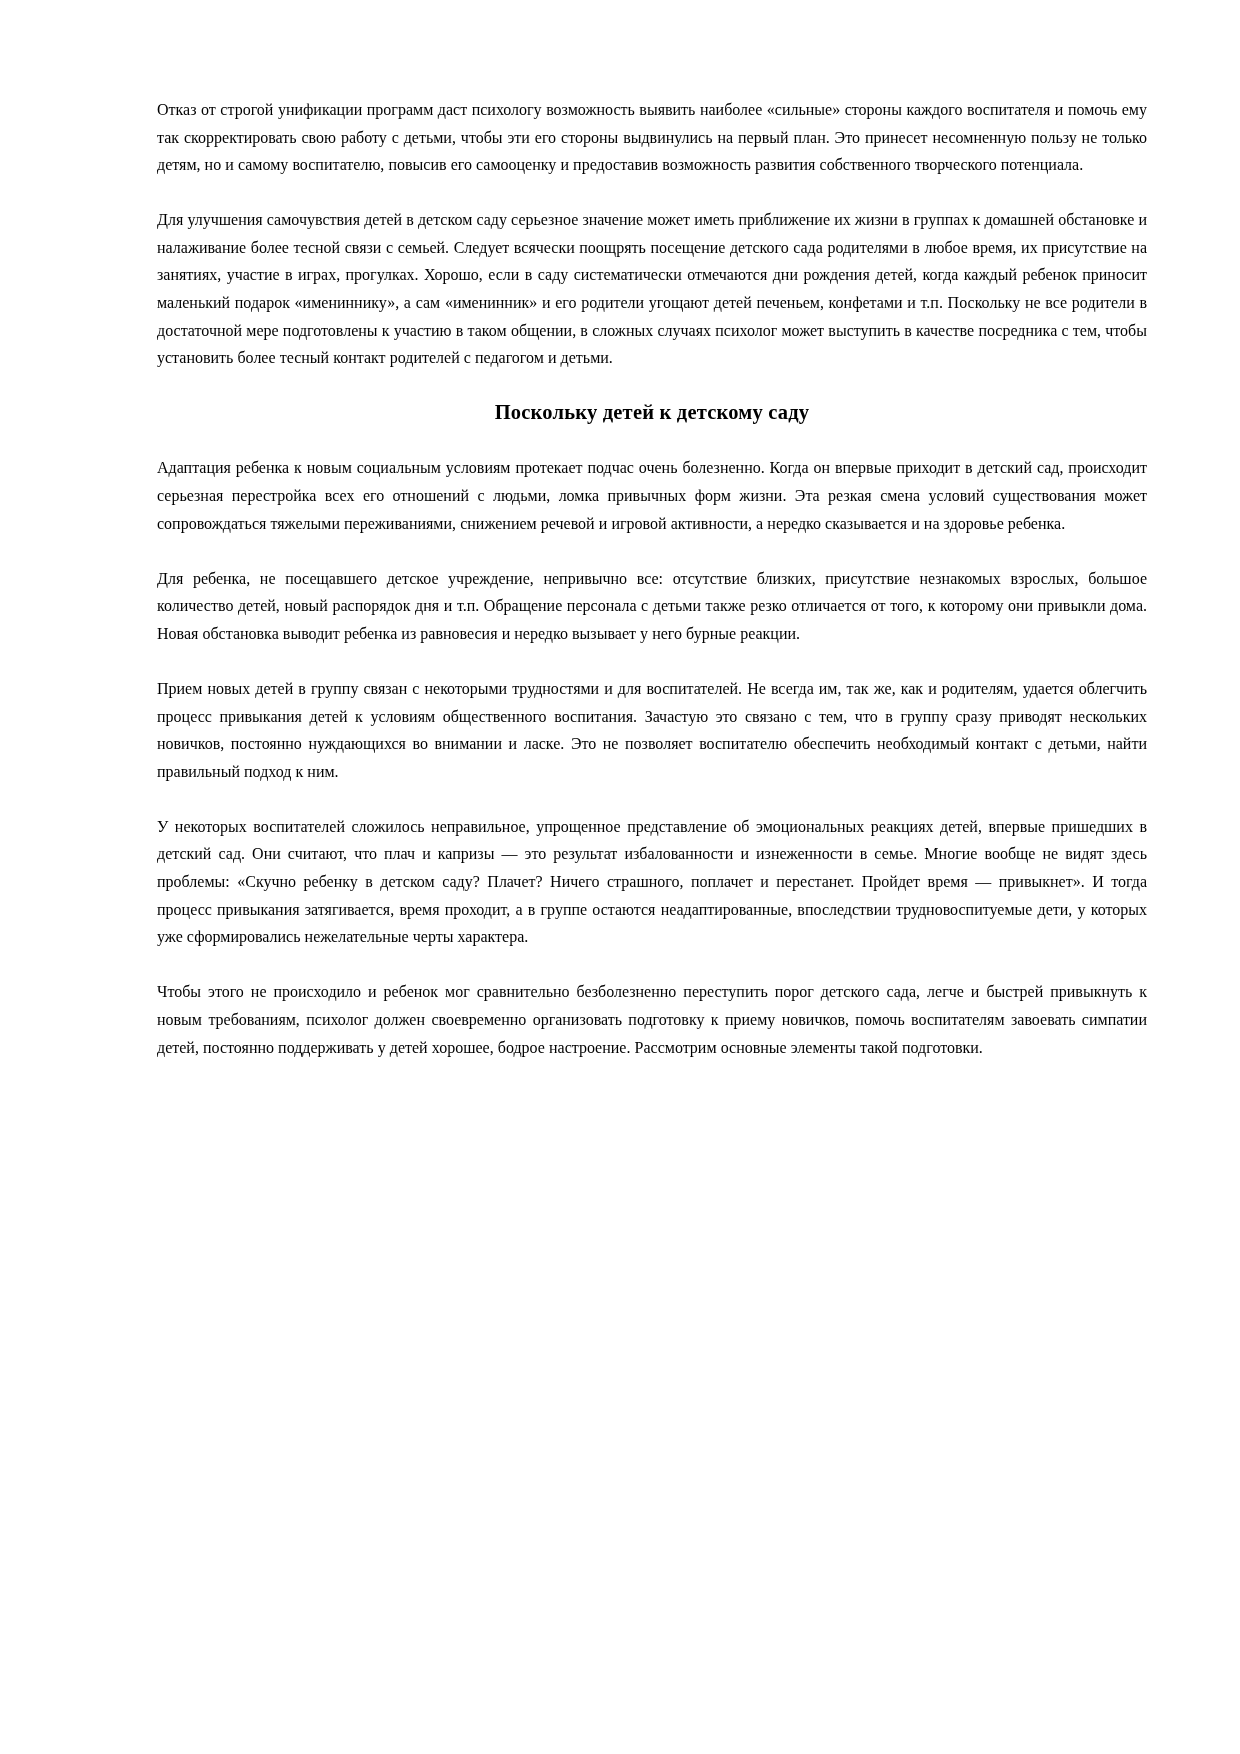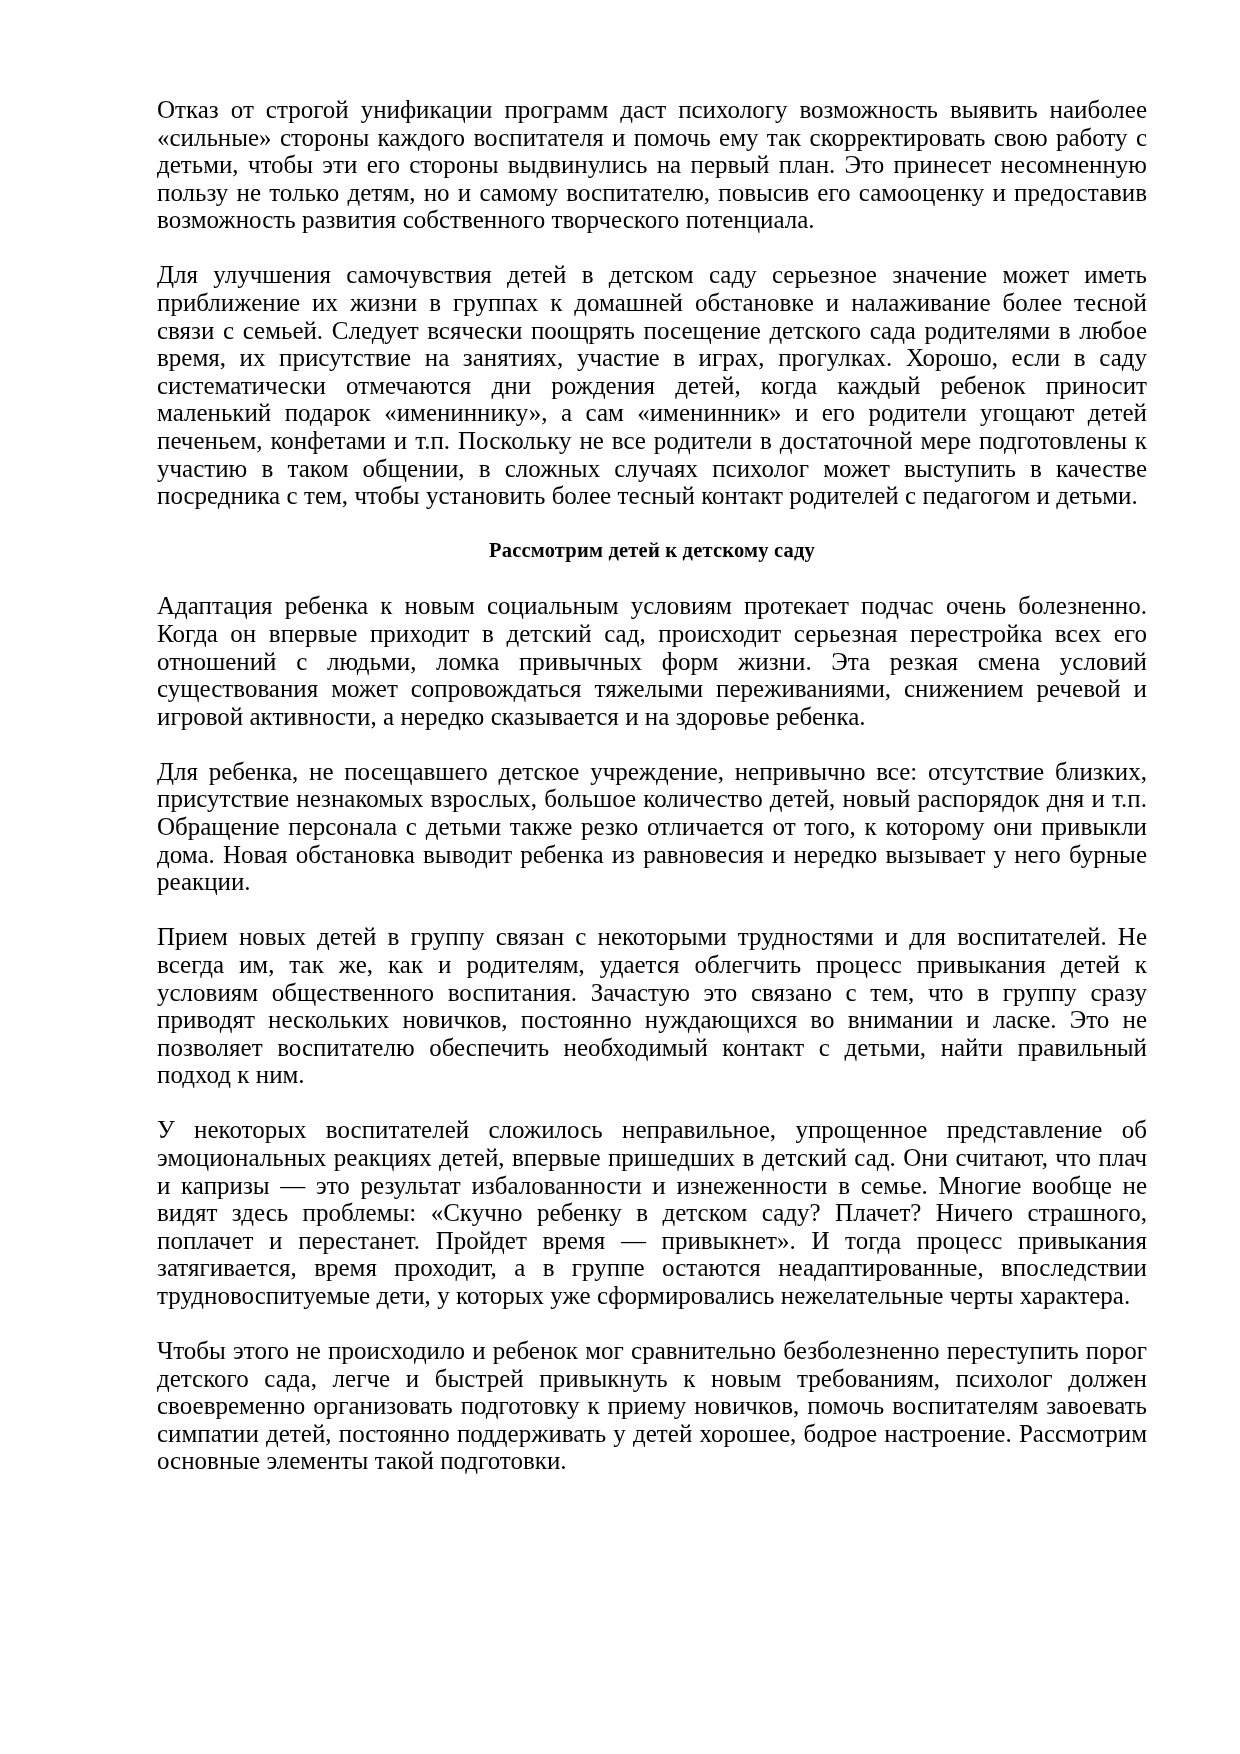--- a/index.html
+++ b/index.html
@@ -22,21 +22,21 @@
     box-sizing: border-box;
     overflow: hidden;
   }
   .page-body {
     position: absolute;
     left: 157px;
     top: 96px;
     width: 990px;
   }
   .para {
-    font-size: 25px;
+    font-size: 16px;
     line-height: 27.6px;
     text-align: justify;
     text-justify: inter-word;
     margin: 0 0 27.5px 0;
     hyphens: none;
     word-spacing: 0.1px;
   }
   .para:last-child {
     margin-bottom: 12px;
   }
@@ -52,21 +52,21 @@
 </head>
 <body>
 
 <div class="page">
   <div class="page-body">
 
     <p class="para">Отказ от строгой унификации программ даст психологу возможность выявить наиболее «сильные» стороны каждого воспитателя и помочь ему так скорректировать свою работу с детьми, чтобы эти его стороны выдвинулись на первый план. Это принесет несомненную пользу не только детям, но и самому воспитателю, повысив его самооценку и предоставив возможность развития собственного творческого потенциала.</p>
 
     <p class="para">Для улучшения самочувствия детей в детском саду серьезное значение может иметь приближение их жизни в группах к домашней обстановке и налаживание более тесной связи с семьей. Следует всячески поощрять посещение детского сада родителями в любое время, их присутствие на занятиях, участие в играх, прогулках. Хорошо, если в саду систематически отмечаются дни рождения детей, когда каждый ребенок приносит маленький подарок «имениннику», а сам «именинник» и его родители угощают детей печеньем, конфетами и т.п. Поскольку не все родители в достаточной мере подготовлены к участию в таком общении, в сложных случаях психолог может выступить в качестве посредника с тем, чтобы установить более тесный контакт родителей с педагогом и детьми.</p>
 
-    <h2 class="section-heading">Рассмотрим детей к детскому саду</h2>
+    <h2 class="section-heading">Поскольку детей к детскому саду</h2>
 
     <p class="para">Адаптация ребенка к новым социальным условиям протекает подчас очень болезненно. Когда он впервые приходит в детский сад, происходит серьезная перестройка всех его отношений с людьми, ломка привычных форм жизни. Эта резкая смена условий существования может сопровождаться тяжелыми переживаниями, снижением речевой и игровой активности, а нередко сказывается и на здоровье ребенка.</p>
 
     <p class="para">Для ребенка, не посещавшего детское учреждение, непривычно все: отсутствие близких, присутствие незнакомых взрослых, большое количество детей, новый распорядок дня и т.п. Обращение персонала с детьми также резко отличается от того, к которому они привыкли дома. Новая обстановка выводит ребенка из равновесия и нередко вызывает у него бурные реакции.</p>
 
     <p class="para">Прием новых детей в группу связан с некоторыми трудностями и для воспитателей. Не всегда им, так же, как и родителям, удается облегчить процесс привыкания детей к условиям общественного воспитания. Зачастую это связано с тем, что в группу сразу приводят нескольких новичков, постоянно нуждающихся во внимании и ласке. Это не позволяет воспитателю обеспечить необходимый контакт с детьми, найти правильный подход к ним.</p>
 
     <p class="para">У некоторых воспитателей сложилось неправильное, упрощенное представление об эмоциональных реакциях детей, впервые пришедших в детский сад. Они считают, что плач и капризы — это результат избалованности и изнеженности в семье. Многие вообще не видят здесь проблемы: «Скучно ребенку в детском саду? Плачет? Ничего страшного, поплачет и перестанет. Пройдет время — привыкнет». И тогда процесс привыкания затягивается, время проходит, а в группе остаются неадаптированные, впоследствии трудновоспитуемые дети, у которых уже сформировались нежелательные черты характера.</p>
 
     <p class="para">Чтобы этого не происходило и ребенок мог сравнительно безболезненно переступить порог детского сада, легче и быстрей привыкнуть к новым требованиям, психолог должен своевременно организовать подготовку к приему новичков, помочь воспитателям завоевать симпатии детей, постоянно поддерживать у детей хорошее, бодрое настроение. Рассмотрим основные элементы такой подготовки.</p>

